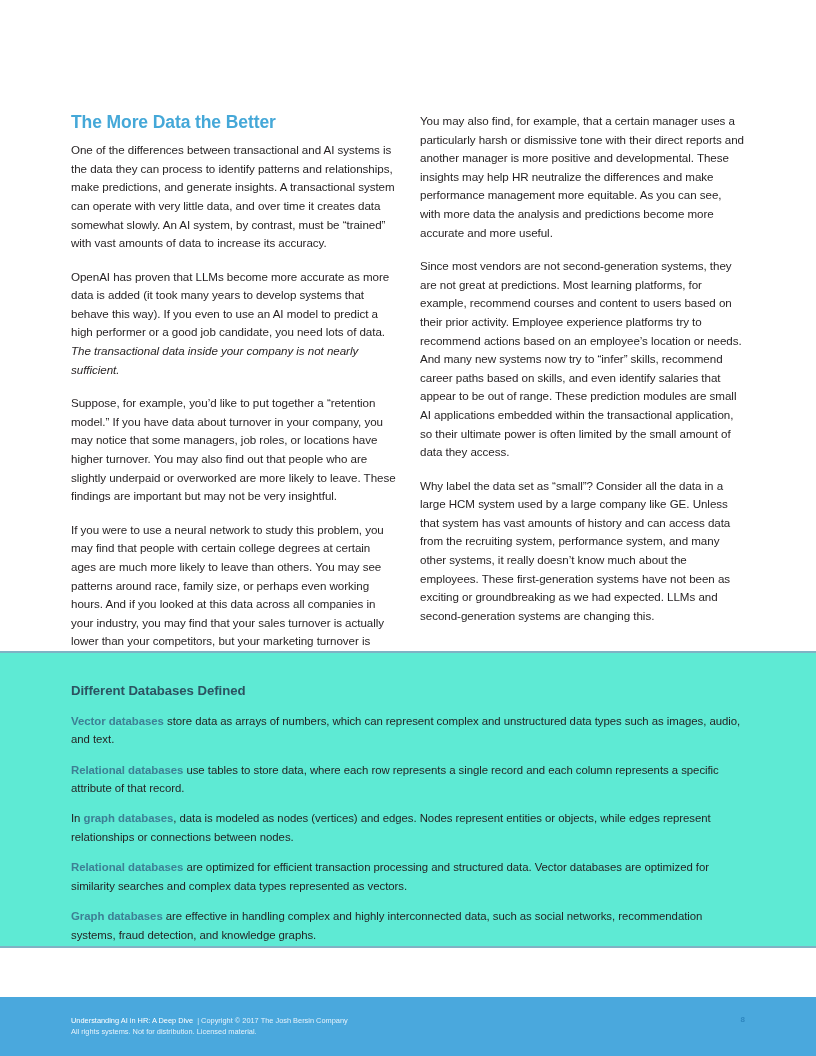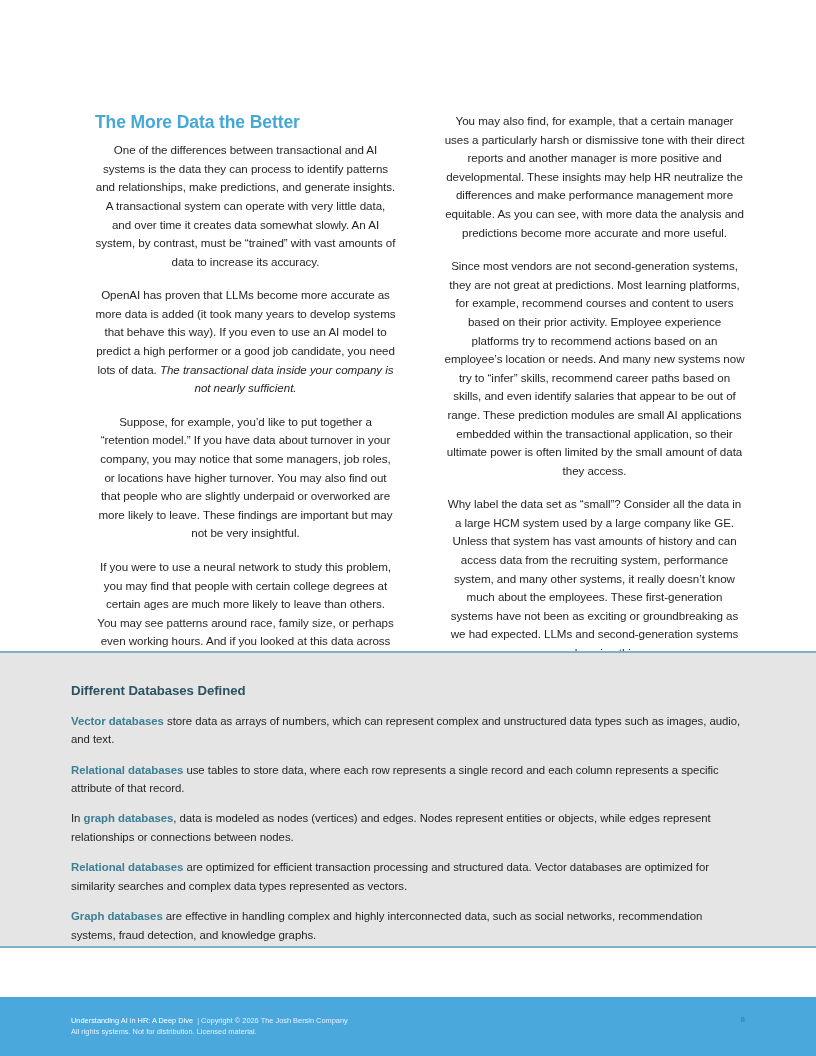--- a/index.html
+++ b/index.html
@@ -28,55 +28,54 @@
   .columns {
     position: absolute;
     left: 71px;
     top: 112px;
     width: 674px;
     display: flex;
     gap: 24px;
   }
   .col {
     width: 325px;
-    margin-left: 24px;
   }
 
   .section-title {
     font-size: 17.5px;
     font-weight: bold;
     color: #45a8d8;
     letter-spacing: -0.1px;
     margin: 0 0 9px 0;
     line-height: 1.15;
   }
 
   p.body {
     font-size: 11.6px;
     line-height: 18.6px;
     margin: 0 0 15px 0;
     color: #231f20;
-    text-align: center;
+    text-align: left;
     letter-spacing: -0.05px;
   }
   p.body:last-child {
     margin-bottom: 0;
   }
   .it {
     font-style: italic;
   }
 
   
   .callout {
     position: absolute;
     left: 0;
     top: 651px;
     width: 816px;
     height: 297px;
-    background: #e5e5e5;
+    background: #5eead4;
     border-top: 2px solid #7fb2c4;
     border-bottom: 2px solid #7fb2c4;
     box-sizing: border-box;
   }
   .callout-inner {
     position: absolute;
     left: 71px;
     top: 30px;
     width: 674px;
   }
@@ -208,19 +207,19 @@
 
       <p class="callout-p">
         <span></span><span class="term">Graph databases</span><span> are effective in handling complex and highly interconnected data, such as social networks, recommendation systems, fraud detection, and knowledge graphs.</span>
       </p>
 
     </div>
   </div>
 
   <div class="footer">
     <div class="footer-text">
-      <span class="footer-title">Understanding AI in HR: A Deep Dive</span><span class="footer-sep">&nbsp; </span><span class="footer-sep">|</span><span class="footer-meta">&nbsp;</span><span class="footer-meta">Copyright © 2026 The Josh Bersin Company</span><br>
+      <span class="footer-title">Understanding AI in HR: A Deep Dive</span><span class="footer-sep">&nbsp; </span><span class="footer-sep">|</span><span class="footer-meta">&nbsp;</span><span class="footer-meta">Copyright © 2017 The Josh Bersin Company</span><br>
       <span class="footer-line2">All rights systems. Not for distribution. Licensed material.</span>
     </div>
     <div class="page-number">8</div>
   </div>
 
 </div>
 
 </body></html>

